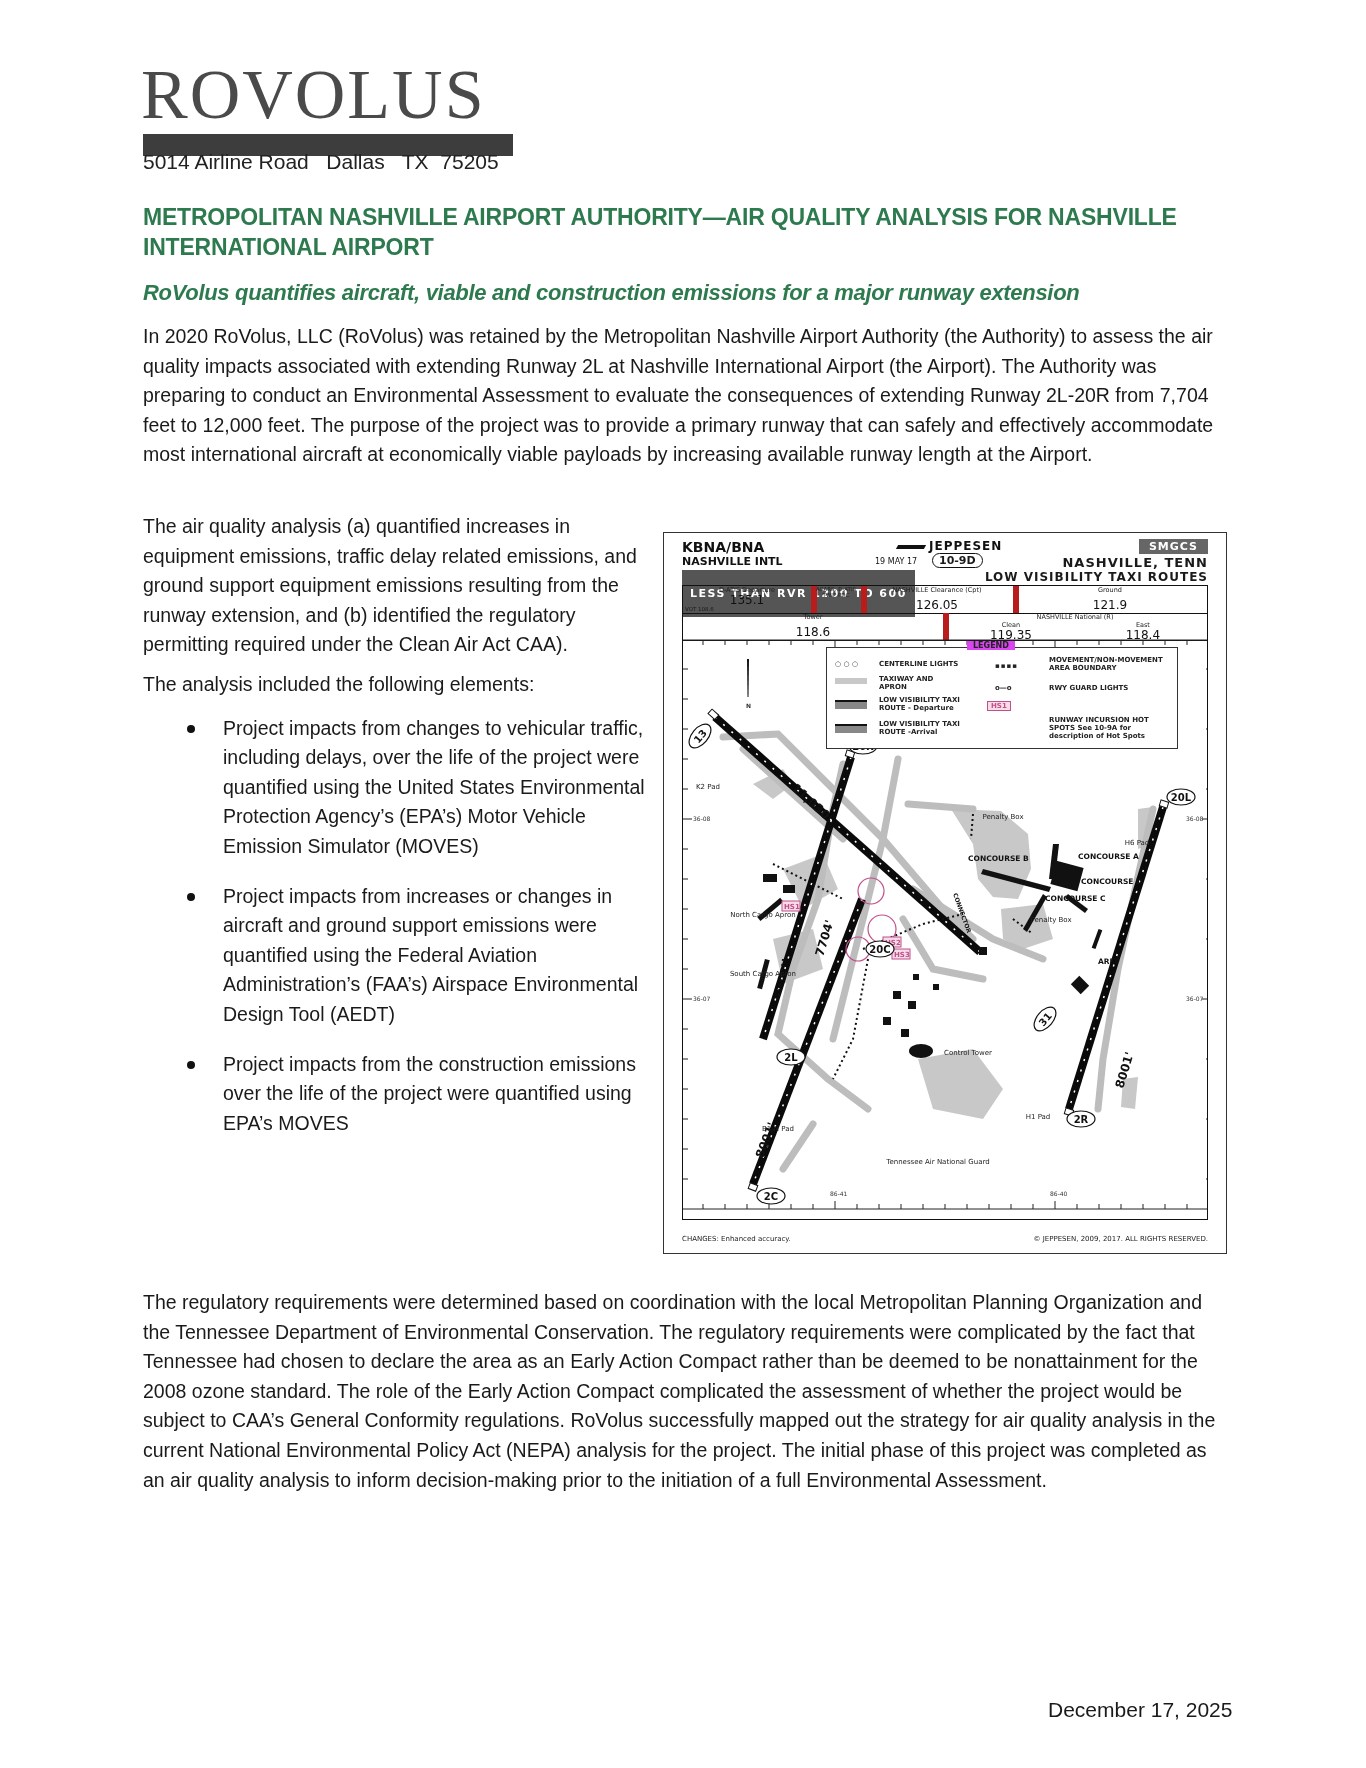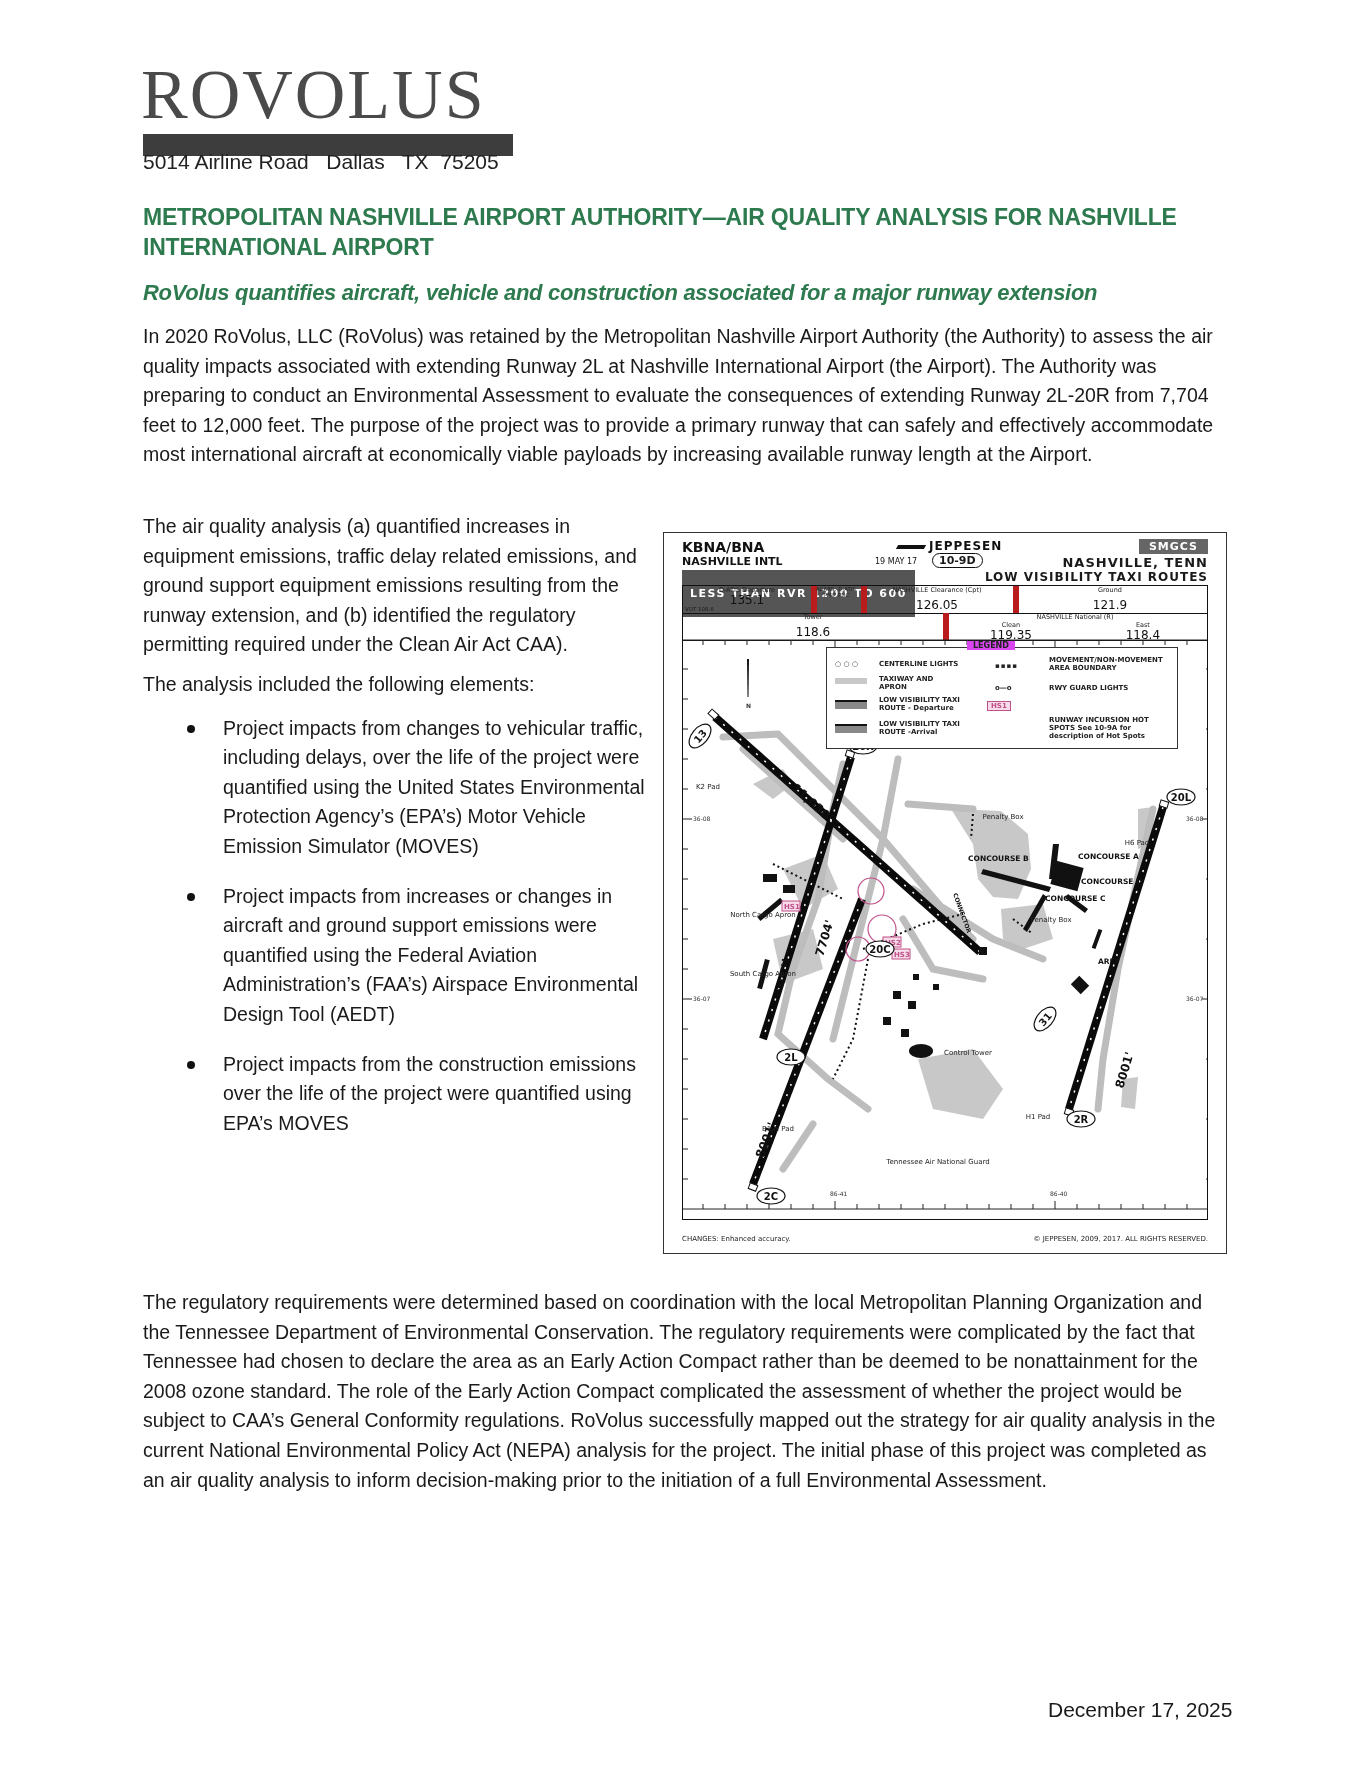--- a/index.html
+++ b/index.html
@@ -52,21 +52,21 @@
 </head>
 <body>
 
 <div class="logo">
   <div class="logo-word">ROVOLUS</div>
   <div class="logo-bar"></div>
 </div>
 <div class="address">5014 Airline Road   Dallas   TX  75205</div>
 
 <div class="title">METROPOLITAN NASHVILLE AIRPORT AUTHORITY—AIR QUALITY ANALYSIS FOR NASHVILLE INTERNATIONAL AIRPORT</div>
-<div class="subtitle">RoVolus quantifies aircraft, vehicle and construction associated for a major runway extension</div>
+<div class="subtitle">RoVolus quantifies aircraft, viable and construction emissions for a major runway extension</div>
 
 <p class="p intro">In 2020 RoVolus, LLC (RoVolus) was retained by the Metropolitan Nashville Airport Authority (the Authority) to assess the air quality impacts associated with extending Runway 2L at Nashville International Airport (the Airport).  The Authority was preparing to conduct an Environmental Assessment to evaluate the consequences of extending Runway 2L-20R from 7,704 feet to 12,000 feet. The purpose of the project was to provide a primary runway that can safely and effectively accommodate most international aircraft at economically viable payloads by increasing available runway length at the Airport.</p>
 
 <div class="left-col">
   <p class="p">The air quality analysis (a) quantified increases in equipment emissions, traffic delay related emissions, and ground support equipment emissions resulting from the runway extension, and (b) identified the regulatory permitting required under the Clean Air Act CAA).</p>
   <p class="p" style="margin-top:10px;">The analysis included the following elements:</p>
   <ul class="bullets">
     <li><span class="dot"></span><span>Project impacts from changes to vehicular traffic, including delays, over the life of the project were quantified using the United States Environmental Protection Agency’s (EPA’s) Motor Vehicle Emission Simulator (MOVES)</span></li>
     <li><span class="dot"></span><span>Project impacts from increases or changes in aircraft and ground support emissions were quantified using the Federal Aviation Administration’s (FAA’s) Airspace Environmental Design Tool (AEDT)</span></li>
     <li><span class="dot"></span><span>Project impacts from the construction emissions over the life of the project were quantified using EPA’s MOVES</span></li>

